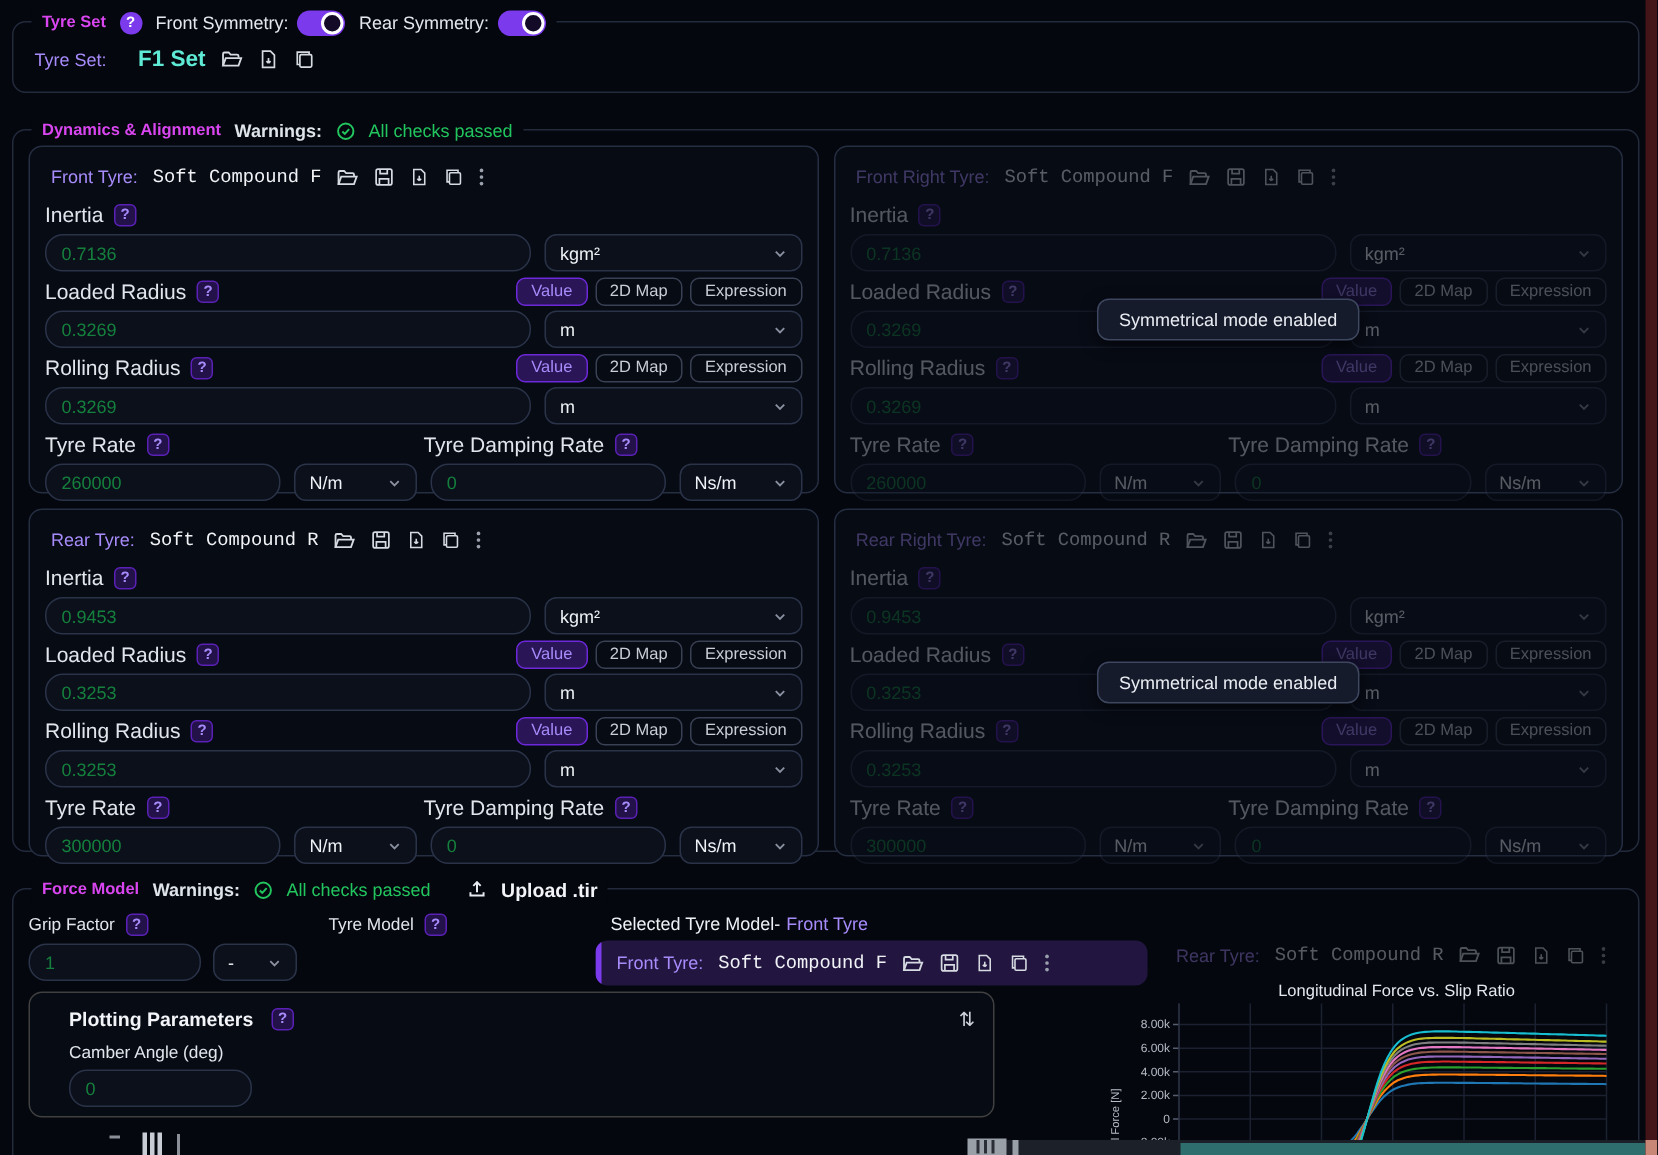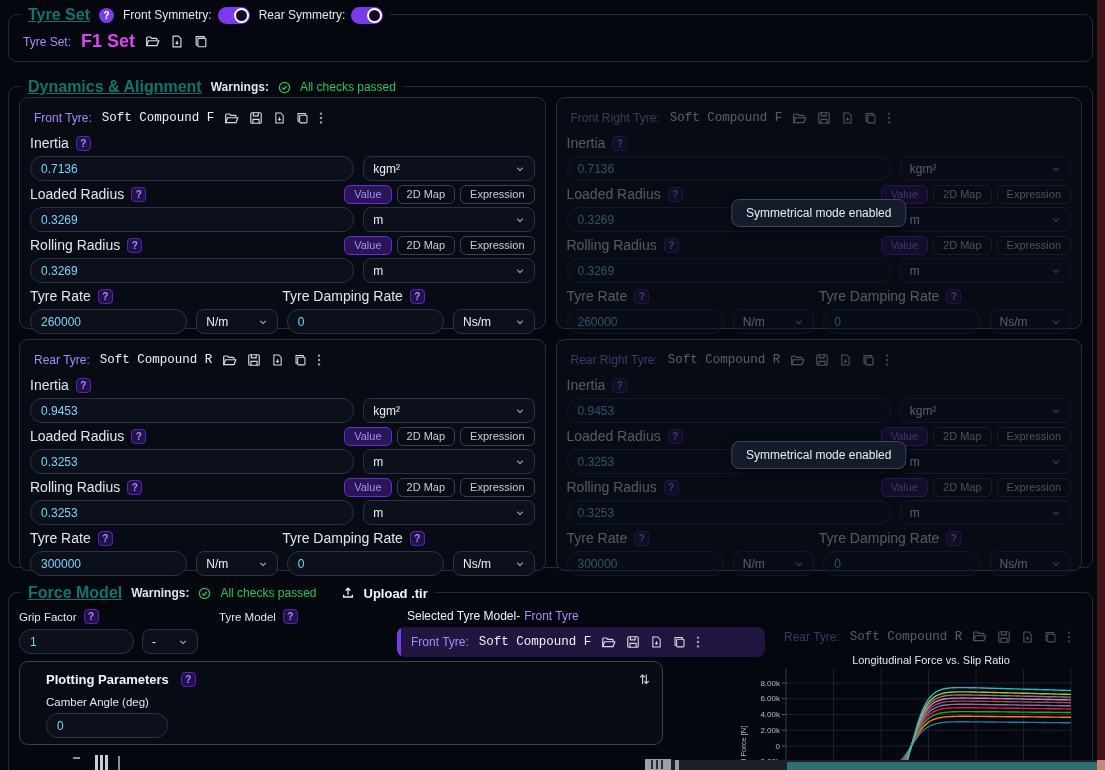--- a/index.html
+++ b/index.html
@@ -7,21 +7,21 @@
   .page {
     position:relative; width:1105px; height:770px; overflow:hidden;
     background:#04070e; font-family:"Liberation Sans", sans-serif; color:#e8ebf1;
   }
   
   .fset { position:absolute; border:1px solid #232a3c; border-radius:9px; }
   .legend {
     position:absolute; top:-10px; left:12px; display:flex; align-items:center; gap:9px;
     background:#04070e; padding:0 7px; height:20px; white-space:nowrap;
   }
-  .legend .ttl { font-size:16px; font-weight:bold; color:#0f766e;text-decoration:underline; }
+  .legend .ttl { font-size:11px; font-weight:bold; color:#d946ef; }
   .warn-lbl { font-size:12px; color:#dfe3ea; font-weight:bold; }
   .ok-txt { font-size:12px; color:#22c55e; }
   .upload-lbl { font-size:13px; color:#f2f4f8; font-weight:bold; }
   
   .qm {
     display:inline-flex; align-items:center; justify-content:center;
     width:15px; height:15px; border-radius:4px; background:#23124a;
     border:1px solid #5b21b6; color:#a78bfa; font-size:10px; font-weight:bold;
   }
   .qm-circle {
@@ -53,41 +53,41 @@
   .icon svg { display:block; }
   .lrow { display:flex; align-items:center; justify-content:space-between; height:20px; margin-top:3px; }
   .lgrp { display:inline-flex; align-items:center; gap:7px; }
   .flabel { font-size:14px; color:#e2e6ec; }
   .modes { display:inline-flex; gap:5px; }
   .modebtn { font-size:11px; color:#c9cdd6; border:1px solid #3a4154; background:transparent;
     border-radius:6px; padding:2px 9px; line-height:13px; font-family:inherit; }
   .modebtn.active { color:#a78bfa; border-color:#6d28d9; background:#2a1557; }
   .irow { display:flex; gap:9px; margin-top:3px; height:25px; }
   .input {
-    background:#0b101b; border:1px solid #2b3349; border-radius:12px; color:#7dd3fc;
+    background:#0b101b; border:1px solid #2b3349; border-radius:12px; color:#15803d;
     font-size:12px; font-family:inherit; padding:0 10px; height:25px; width:100%;
   }
   .sel {
     display:flex; align-items:center; justify-content:space-between; gap:6px;
     background:#0b101b; border:1px solid #2b3349; border-radius:8px; color:#eef1f5;
     font-size:12px; padding:0 9px; height:25px;
   }
   .sel .chev { color:#8a90a0; display:inline-flex; }
   .grow2 { flex:2 1 0; } .grow1 { flex:1 1 0; }
   .g22 { flex:2.2 1 0; } .g10 { flex:1 1 0; }
   .overlay-btn {
     position:absolute; left:50%; top:101px; transform:translateX(-50%);
     background:#151b2a; border:1px solid #3e4760; border-radius:8px; color:#e9ecf2;
     font-size:12px; padding:6px 14px; white-space:nowrap; z-index:5;
     box-shadow:0 3px 10px rgba(0,0,0,.6); font-family:inherit;text-align:center;
   }
   
   .tset-row { position:absolute; left:14px; top:16px; display:flex; align-items:center; gap:10px; }
   .tset-label { font-size:12px; color:#a78bfa; }
-  .tset-value { font-size:18px; color:#d946ef; font-weight:bold; }
+  .tset-value { font-size:15px; color:#5eead4; font-weight:bold;margin-left:11px; }
   
   .fm-lbl-row { position:absolute; top:16px; left:10px; right:10px; height:16px; }
   .fm-label { font-size:11.5px; color:#e2e6ec; }
   .sel-model-lbl { font-size:12px; color:#eef1f5; }
   .sel-model-val { font-size:12px; color:#a78bfa; }
   .tab-selected {
     position:absolute; left:388px; top:34px; width:368px; height:30px;
     background:#221640; border-radius:8px; display:flex; align-items:center; gap:10px;
     padding:0 12px 0 14px; overflow:hidden;
   }

